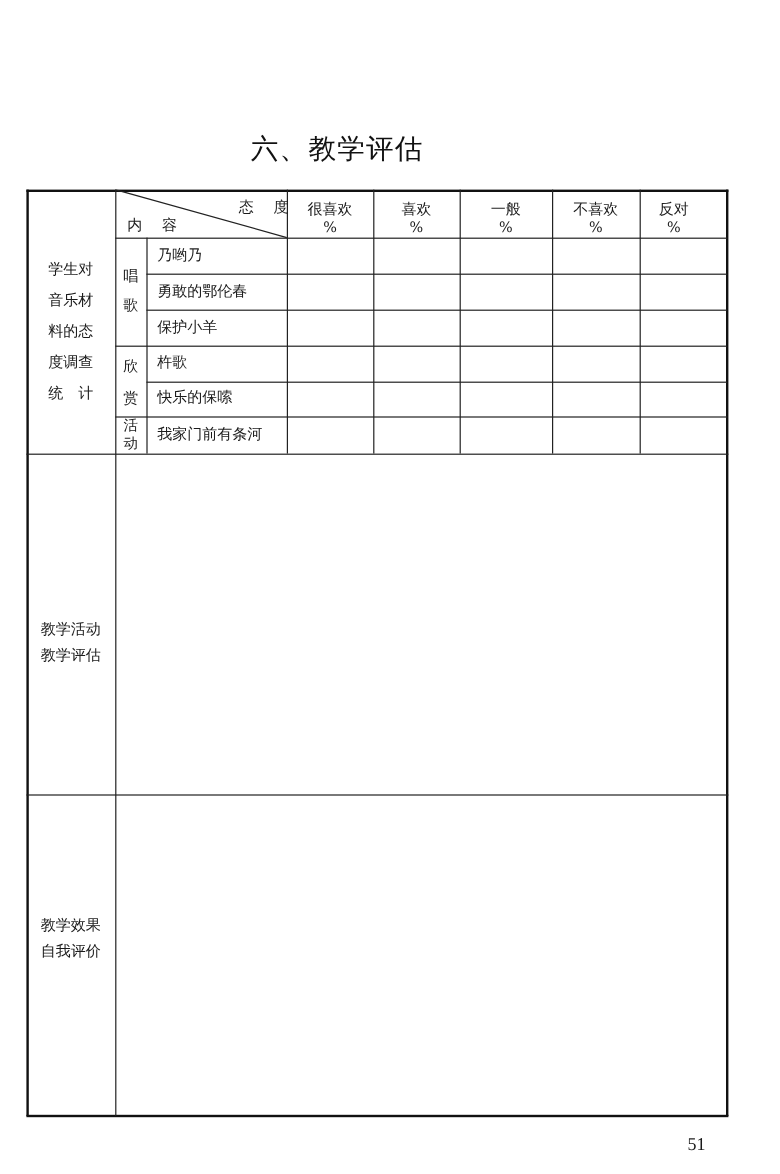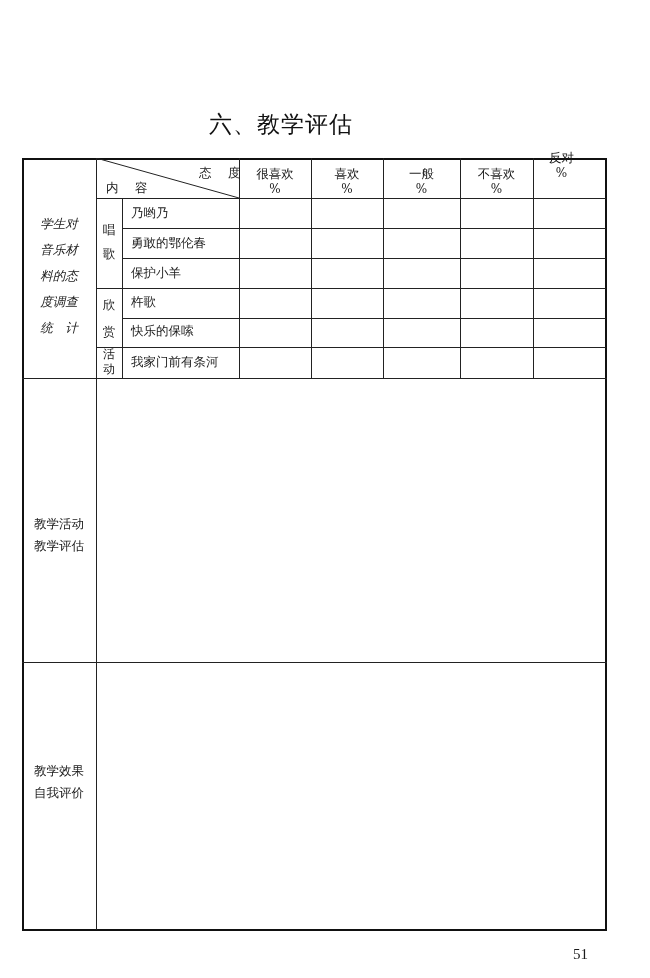--- a/index.html
+++ b/index.html
@@ -74,26 +74,26 @@
   <span class="pct">%</span>
 </div>
 <div class="cell-text center" style="left:383px; width:77px; top:166px;text-align:center;">
   <span>一般</span>
   <span class="pct">%</span>
 </div>
 <div class="cell-text center" style="left:460px; width:73px; top:166px;">
   <span>不喜欢</span>
   <span class="pct">%</span>
 </div>
-<div class="cell-text center" style="left:533px; width:57px; top:150px;">
+<div class="cell-text center" style="left:533px; width:57px; top:166px;">
   <span>反对</span>
   <span class="pct">%</span>
 </div>
 
-<div class="section-label" style="left:22px; top:211px; line-height:26px;font-style:italic;">
+<div class="section-label" style="left:22px; top:211px; line-height:26px;">
   <div>学生对</div>
   <div>音乐材</div>
   <div>料的态</div>
   <div>度调查</div>
   <div style="white-space:pre;">统　计</div>
 </div>
 
 <div class="vert" style="left:96px; top:218px; line-height:24px;">
   <div>唱</div>
   <div>歌</div>

